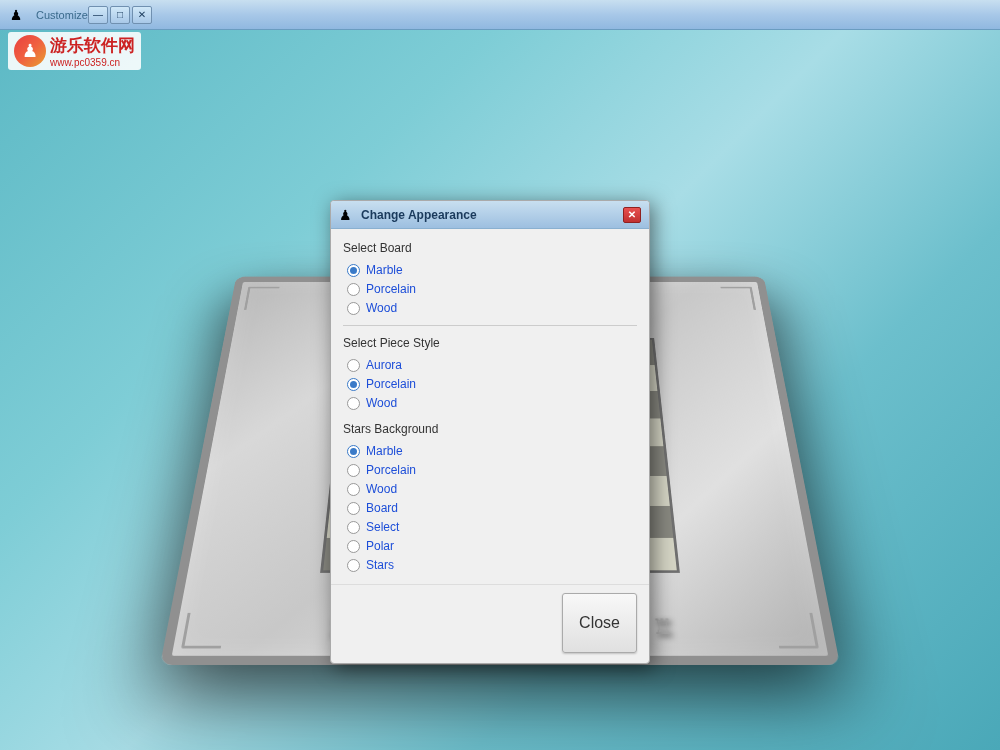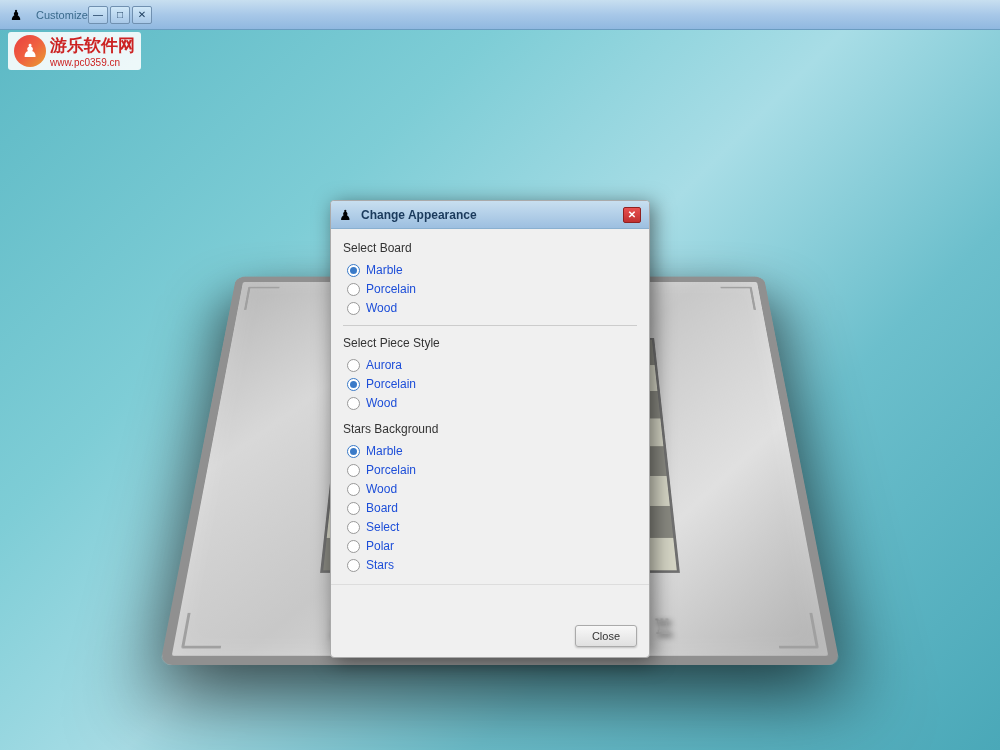--- a/index.html
+++ b/index.html
@@ -206,29 +206,28 @@
     }
 
     .dialog-footer {
       display: flex;
       justify-content: flex-end;
       padding: 8px 12px 10px;
       border-top: 1px solid #ddd;
     }
 
     .close-button {
-      padding: 4px 16px;
+      padding: 20px 16px;
       background: linear-gradient(to bottom, #f8f8f8, #e0e0e0);
       border: 1px solid #aaa;
       border-radius: 3px;
-      font-size: 11px;
+      font-size: 16px;
       color: #333;
       cursor: pointer;
       box-shadow: 0 1px 2px rgba(0,0,0,0.2);
-      margin-top: 32px;
     }
   </style>
 </head>
 <body>
 
 <div class="background">
 
   <div class="title-bar">
     <div class="title-bar-icon">♟</div>
     <span class="title-bar-subtitle">Customize</span>

